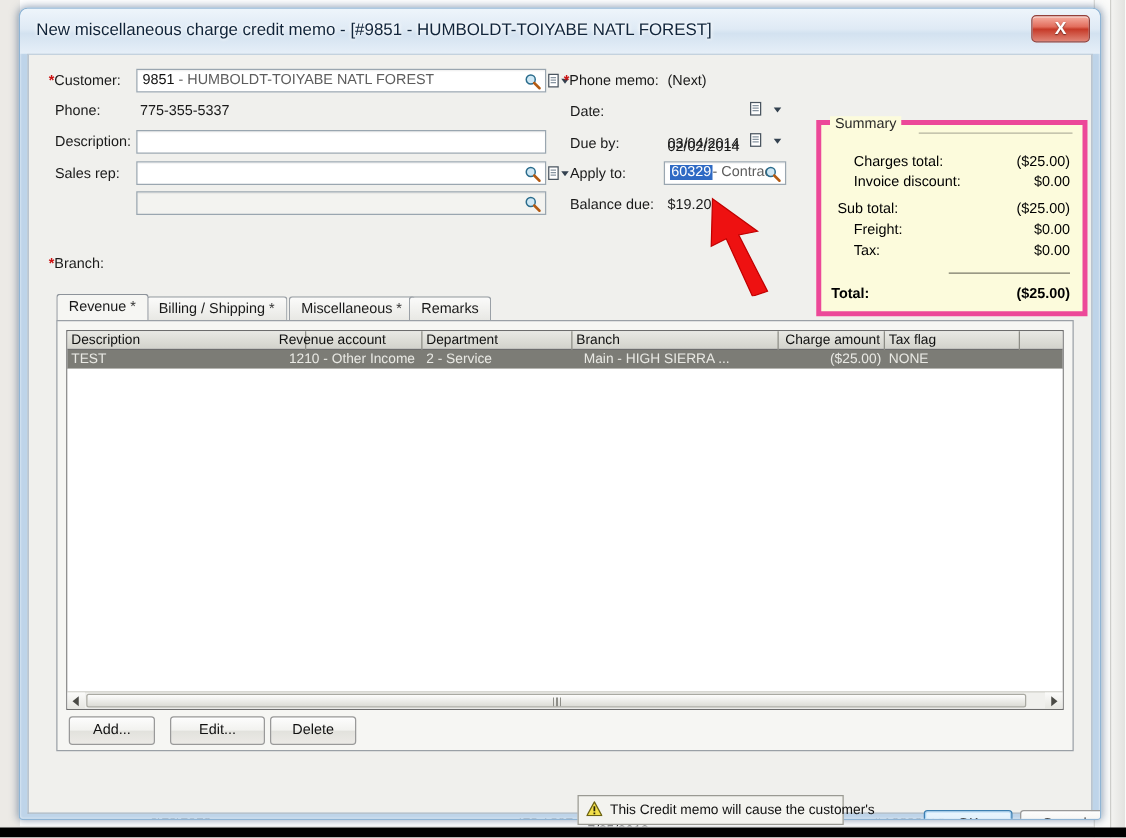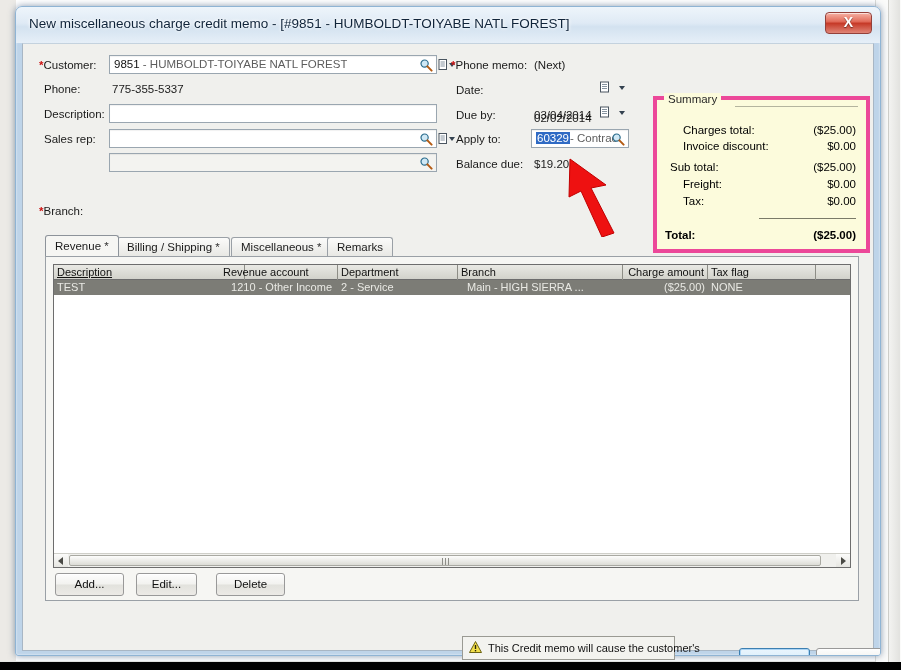--- a/index.html
+++ b/index.html
@@ -434,21 +434,21 @@
         <div class="tab" style="left:282px;">
           <span>Remarks</span>
         </div>
       </div>
 
       <div class="panel">
 
         <div class="grid">
 
           <div class="ghead">
-            <div class="gh" style="left:0;   width:191px;text-decoration:underline;">Description</div>
+            <div class="gh" style="left:0;   width:191px;">Description</div>
             <div class="gh" style="left:166px;width:118px;">Revenue account</div>
             <div class="gh" style="left:284px;width:120px;">Department</div>
             <div class="gh" style="left:404px;width:165px;">Branch</div>
             <div class="gh r" style="left:569px;width:85px;">Charge amount</div>
             <div class="gh" style="left:654px;width:108px;">Tax flag</div>
             <div class="gh" style="left:762px;right:0;border-right:none;"></div>
           </div>
 
           <div class="grow-sel">
             <div class="gc" style="left:0;   width:166px;">TEST</div>
@@ -468,21 +468,21 @@
             <div class="hs-thumb" style="left:15px; right:29px;">
               <div class="hs-grip"></div>
             </div>
             <div class="hs-arrow" style="right:0;">
               <div class="tri" style="left:5px;border-top:4px solid transparent;border-bottom:4px solid transparent;border-left:5px solid #4a4a45;"></div>
             </div>
           </div>
         </div>
 
         <div class="btn" style="left:9px;  bottom:4px; width:69px;">Add...</div>
-        <div class="btn" style="left:90px; bottom:4px; width:61px;">Edit...</div>
+        <div class="btn" style="left:90px; bottom:4px; width:76px;">Edit...</div>
         <div class="btn" style="left:170px;bottom:4px; width:69px;">Delete</div>
       </div>
 
       <div class="btn default" style="left:716px; top:604px; width:71px;">OK</div>
       <div class="btn" style="left:793px; top:604px; width:71px;">Cancel</div>
 
     </div>
   </div>
 
   <div class="warnbox">

